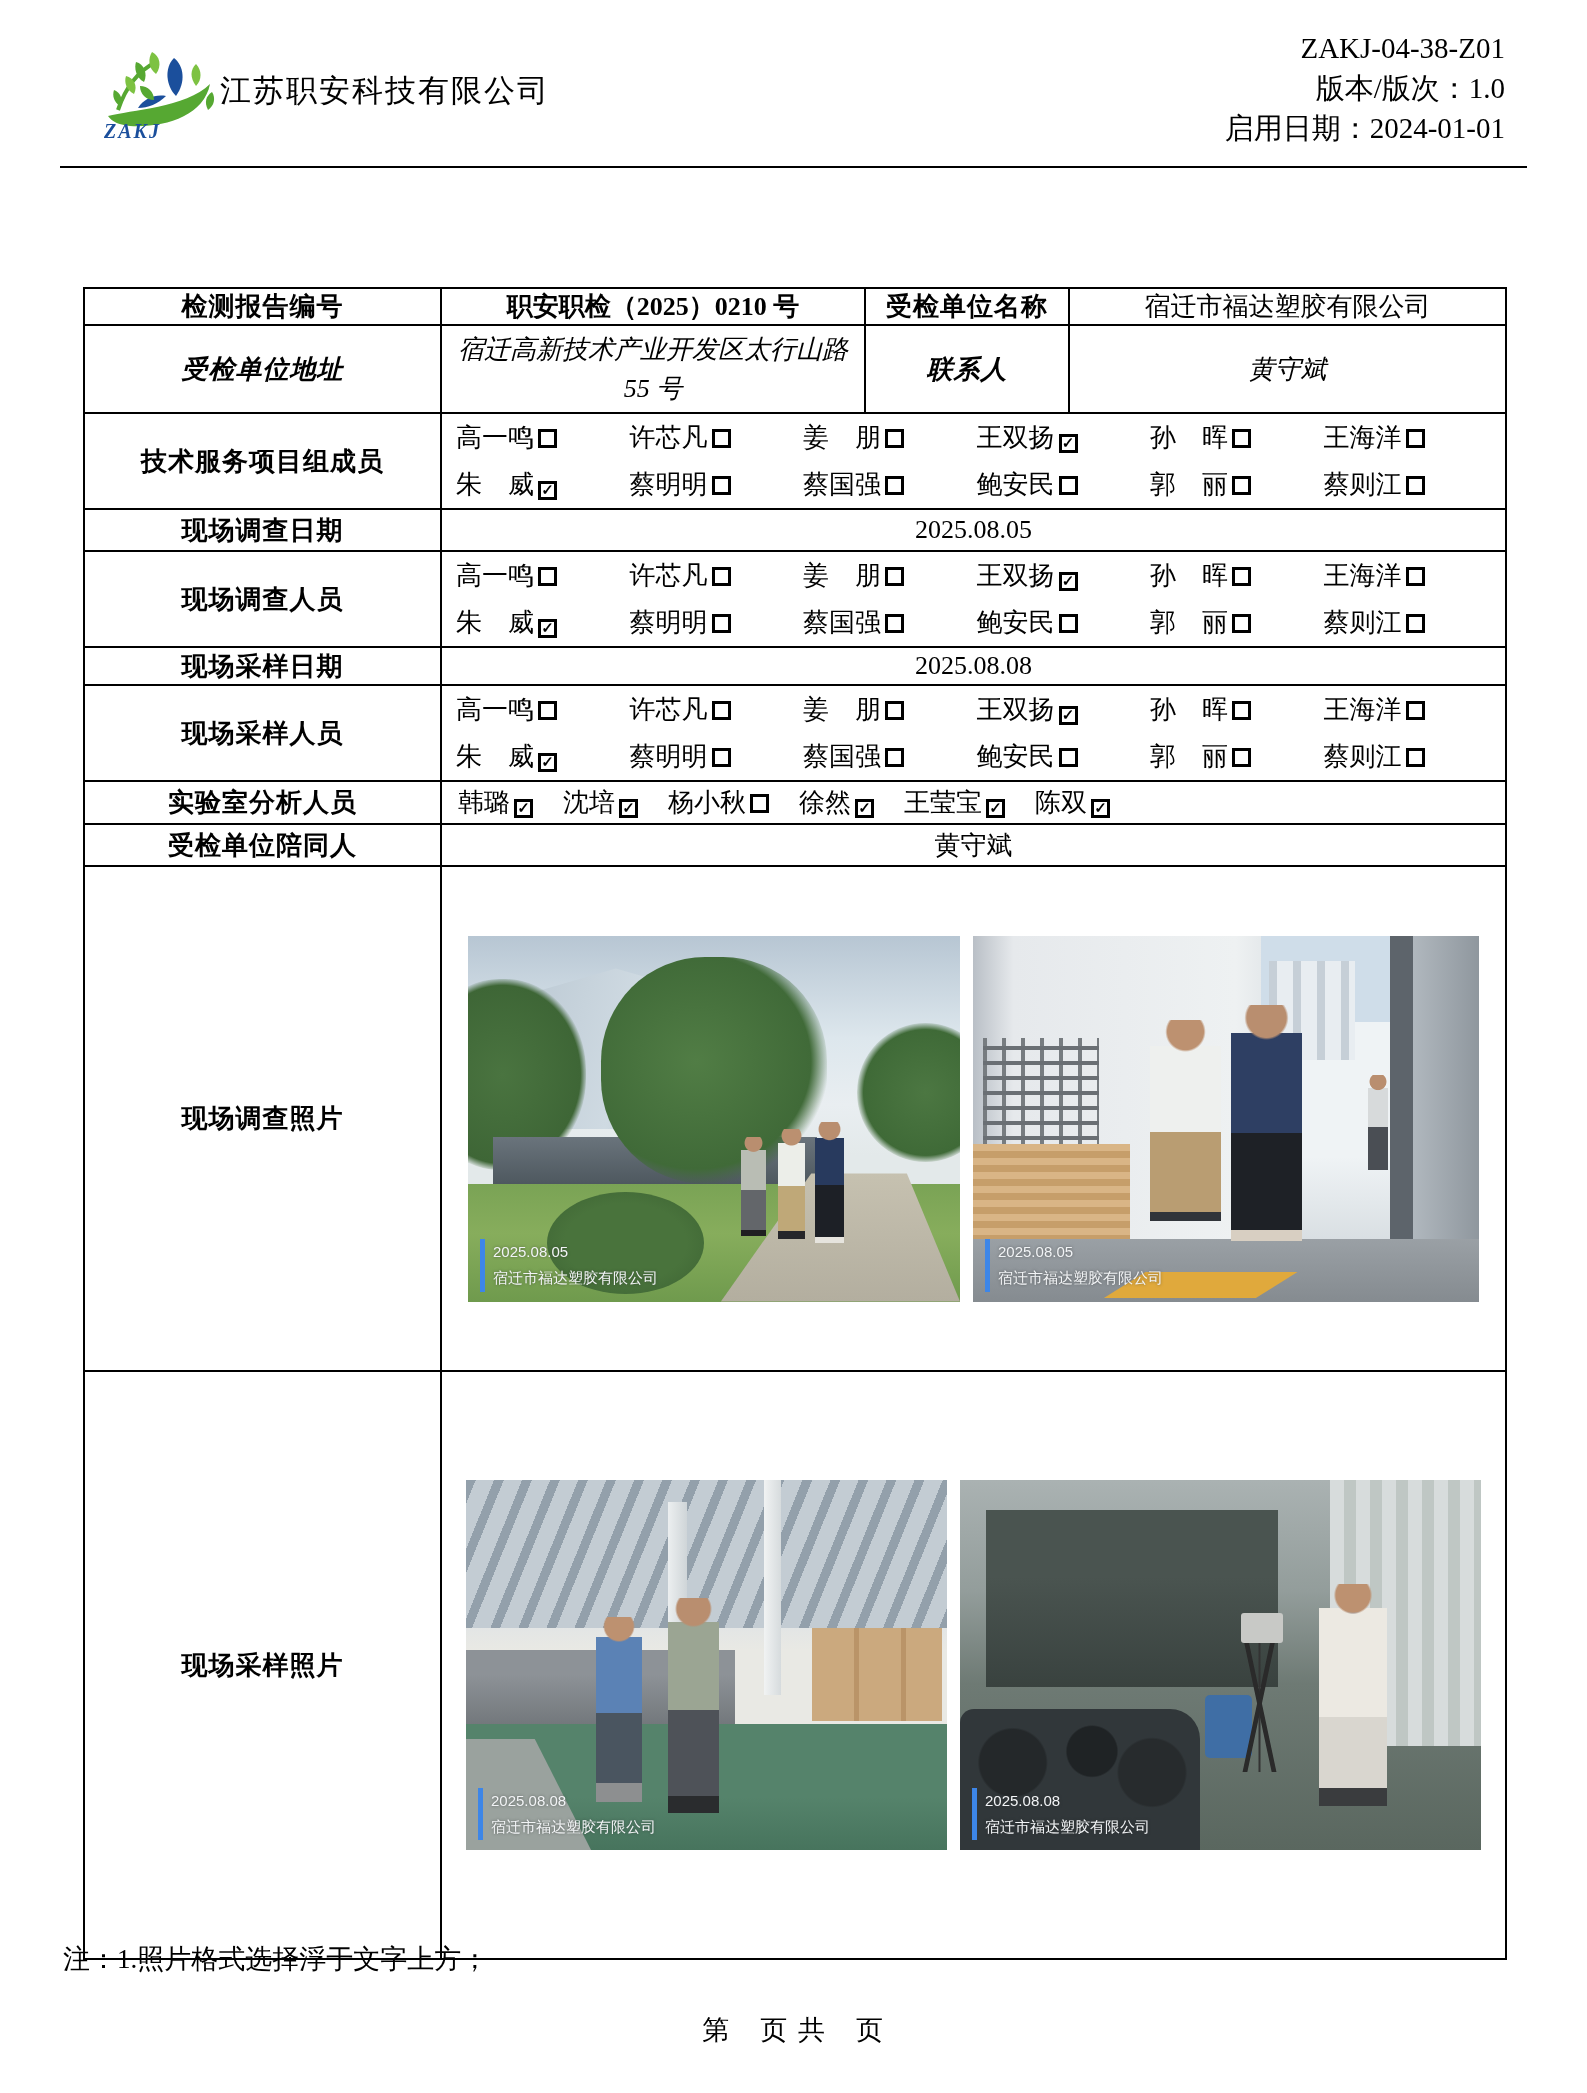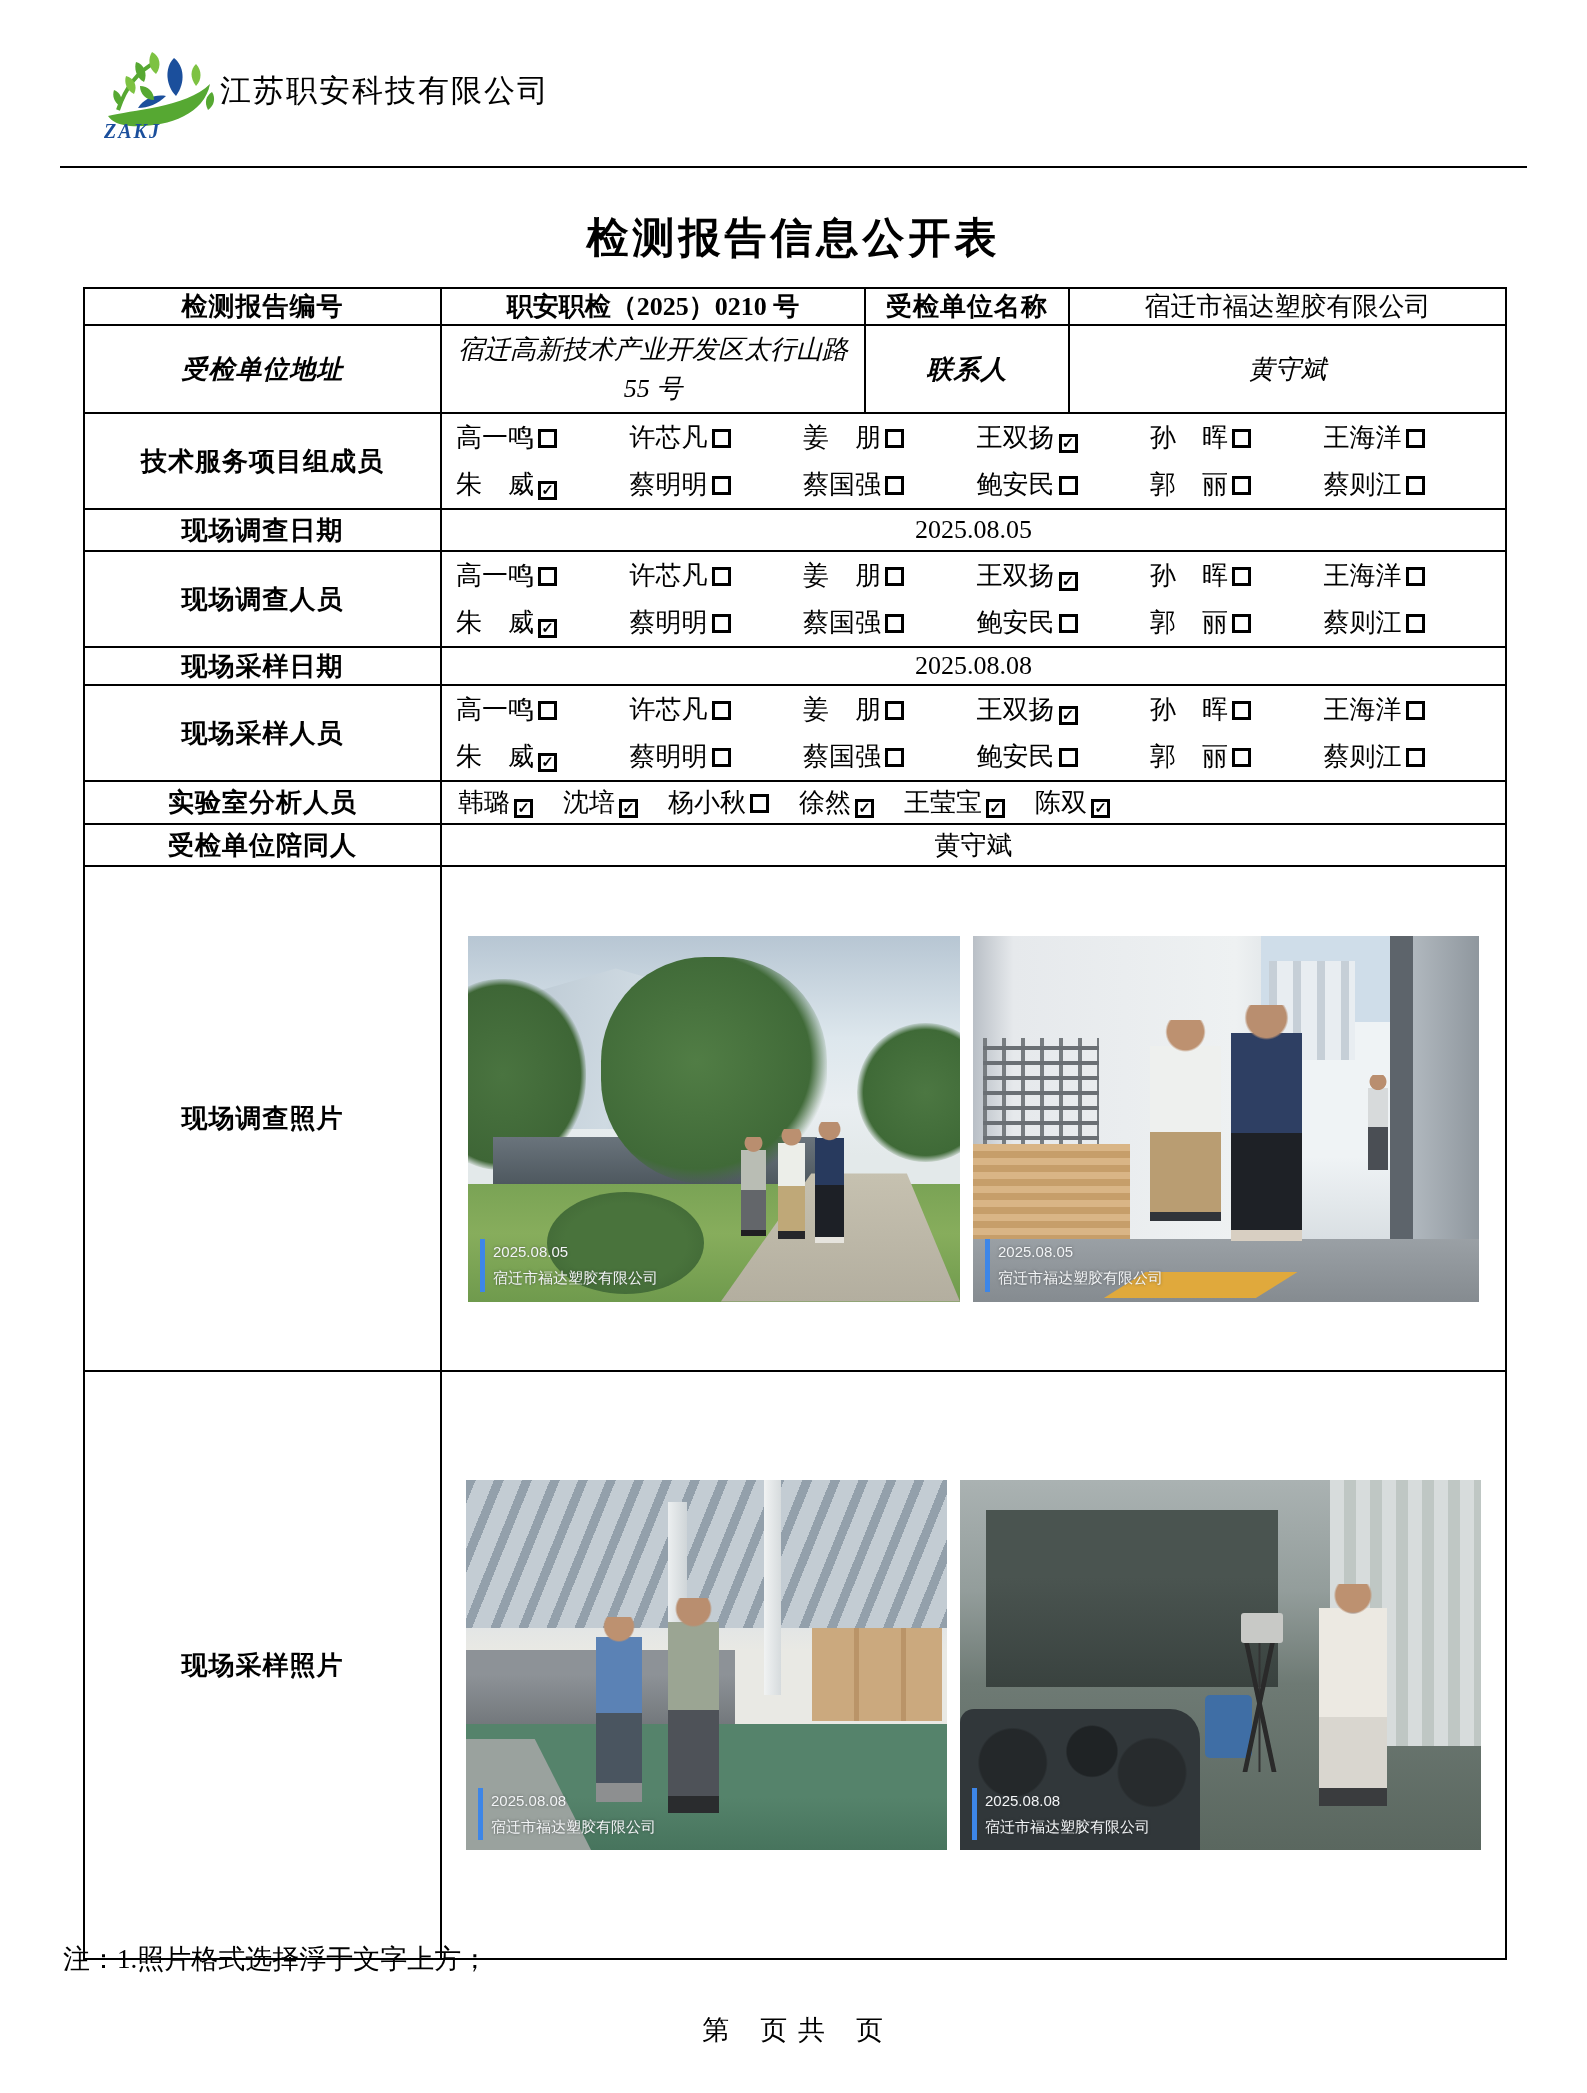--- a/index.html
+++ b/index.html
@@ -168,23 +168,27 @@
       <path d="M58 32 C 66 34, 70 44, 66 52 C 58 48, 56 38, 58 32 Z" fill="#56a832"></path>
       <path d="M48 46 C 56 48, 60 56, 56 64 C 48 60, 46 52, 48 46 Z" fill="#7dc242"></path>
       <path d="M62 56 C 70 56, 76 62, 76 70 C 68 70, 62 64, 62 56 Z" fill="#56a832"></path>
       <path d="M36 60 C 42 62, 46 70, 42 76 C 36 72, 34 66, 36 60 Z" fill="#56a832"></path>
       <path d="M118 34 C 124 40, 124 50, 118 56 C 112 48, 112 40, 118 34 Z" fill="#7dc242"></path>
       <path d="M134 62 C 138 68, 136 76, 130 80 C 126 72, 128 66, 134 62 Z" fill="#56a832"></path>
       <text x="26" y="108" font-family="Liberation Serif, DejaVu Serif, serif" font-style="italic" font-weight="bold" font-size="20" fill="#1b4f9c" letter-spacing="2">ZAKJ</text>
     </svg>
   </div>
   <div class="company-name">江苏职安科技有限公司</div>
+  <div class="header-right">
+    <div>ZAKJ-04-38-Z01</div>
+    <div>版本/版次：1.0</div>
+    <div>启用日期：2024-01-01</div>
+  </div>
   <div class="header-rule"></div>
 
-  <div class="doc-title">检测报告信息公开表</div>
 
   <table class="main-table">
     <colgroup>
         <col style="width:357px">
         <col style="width:424px">
         <col style="width:204px">
         <col style="width:437px">
       </colgroup>
     <tbody>
         <tr class="r1">

